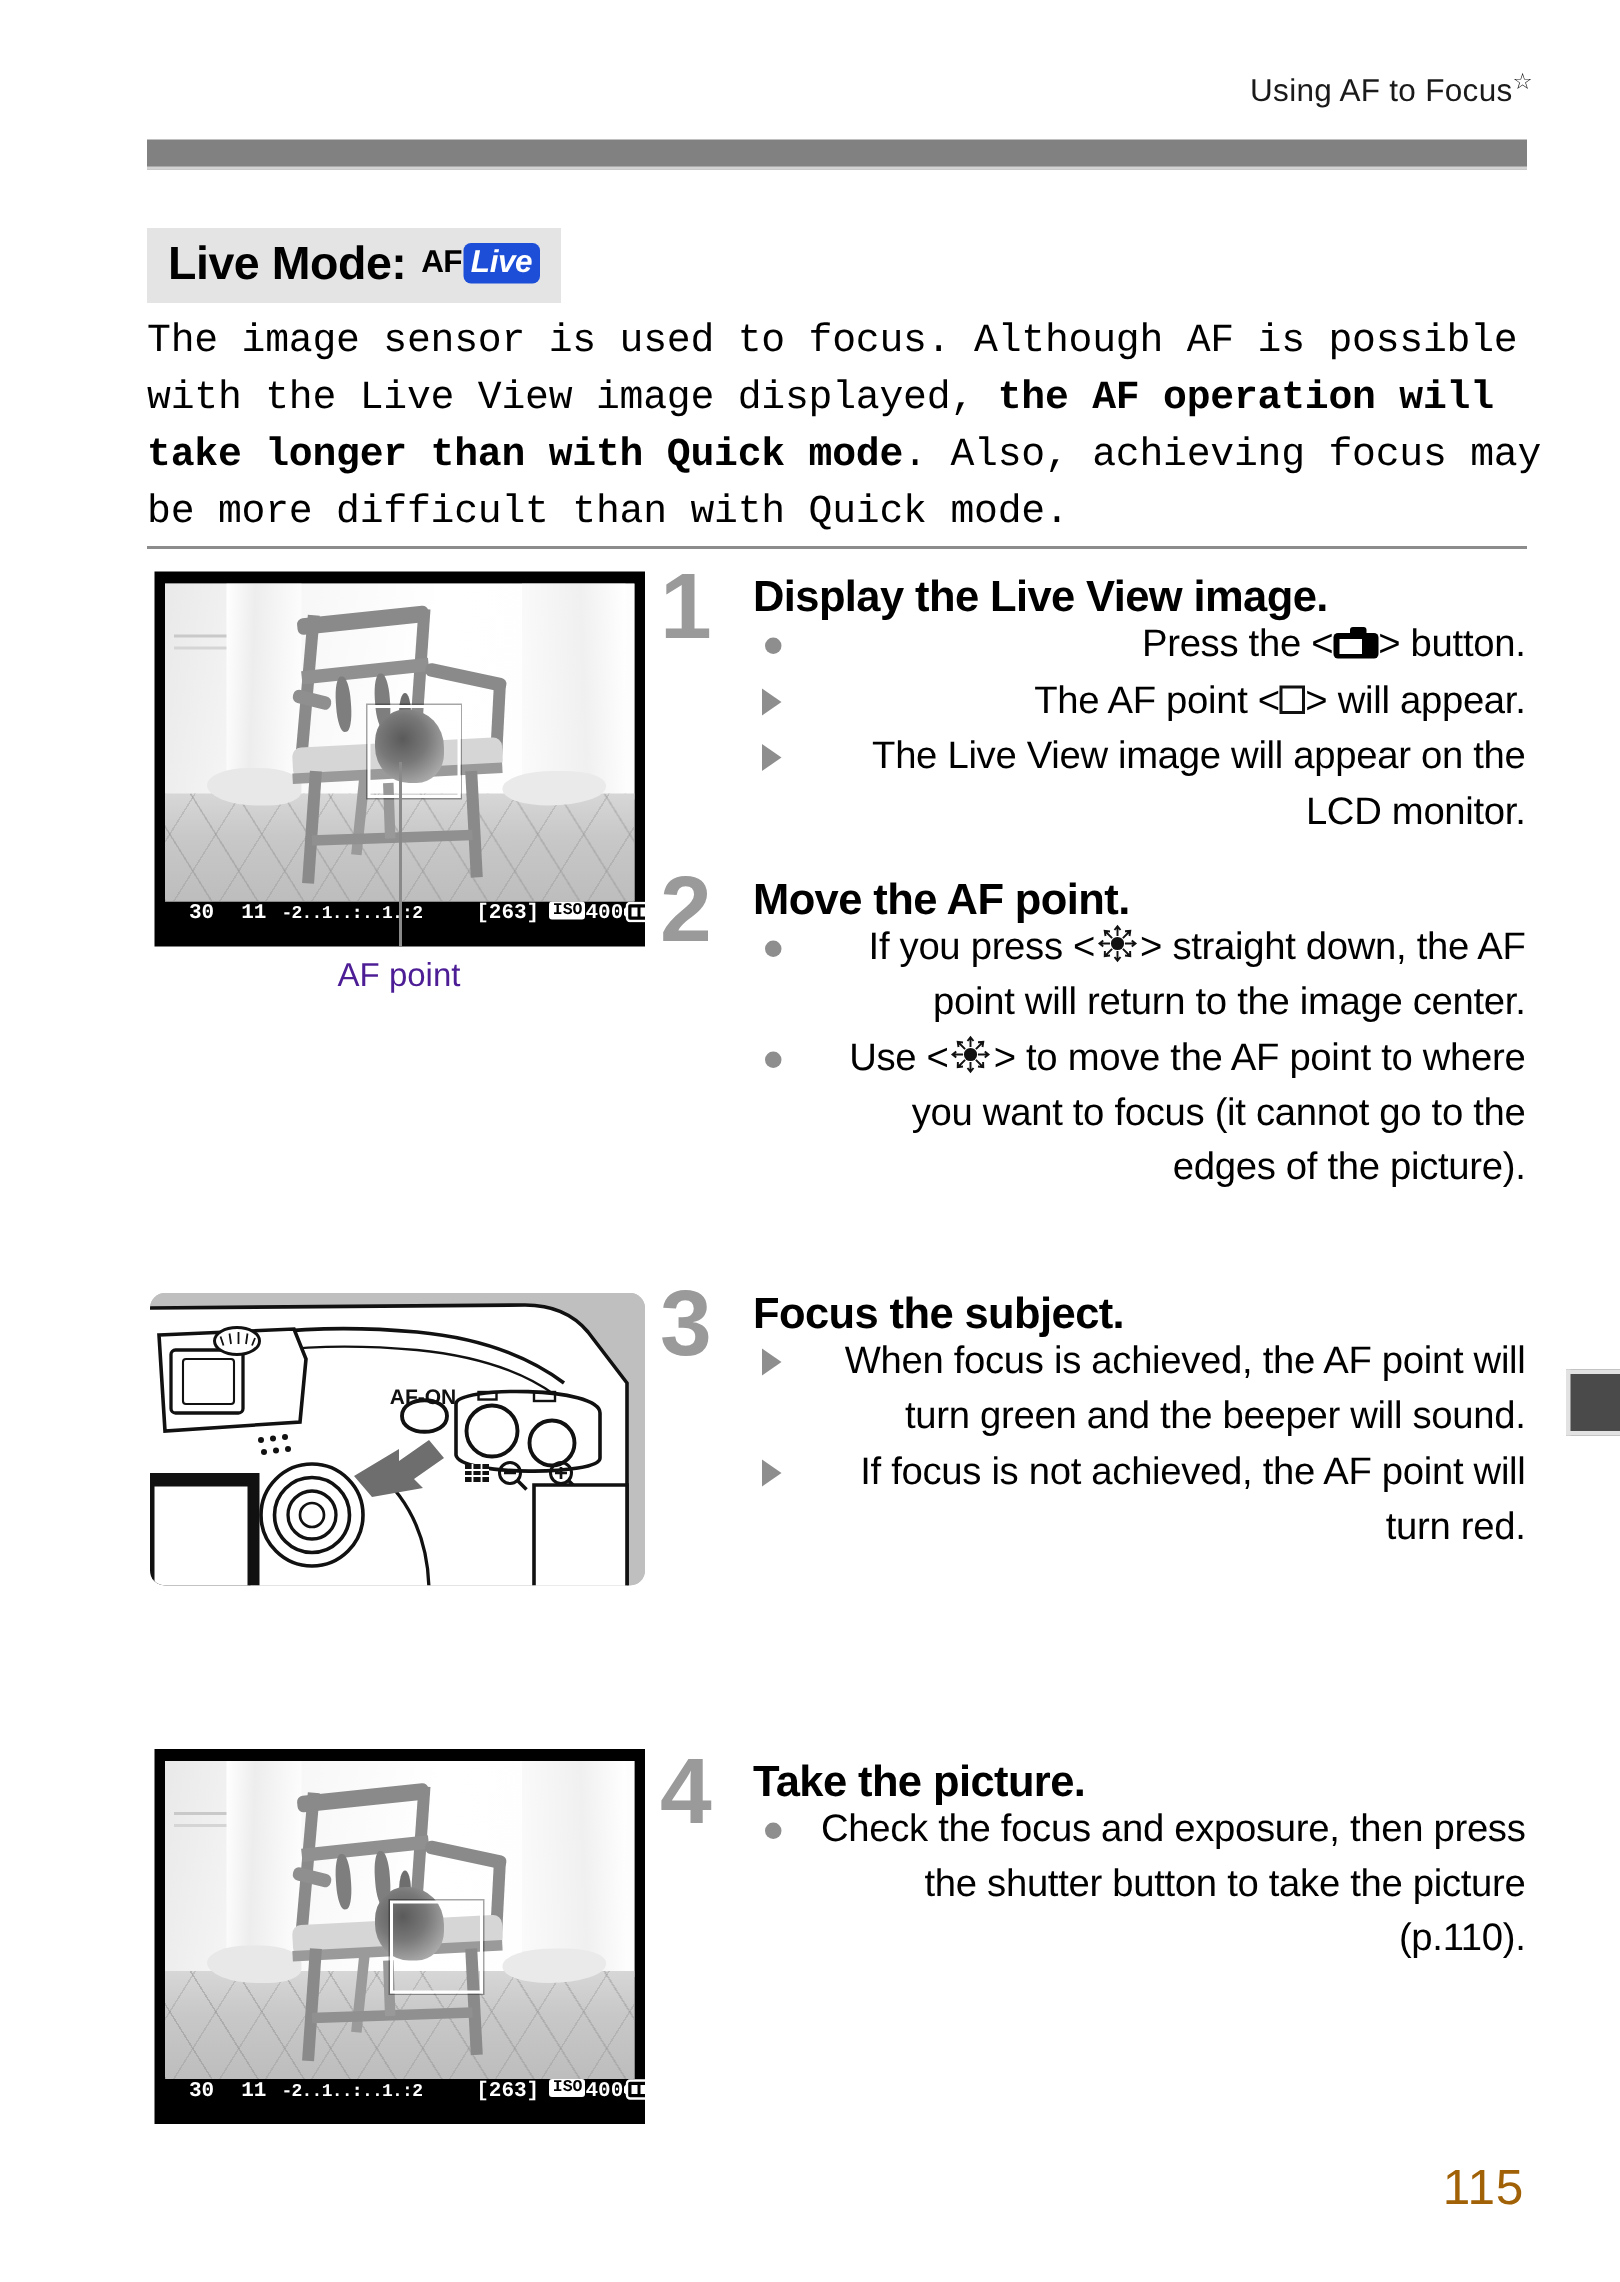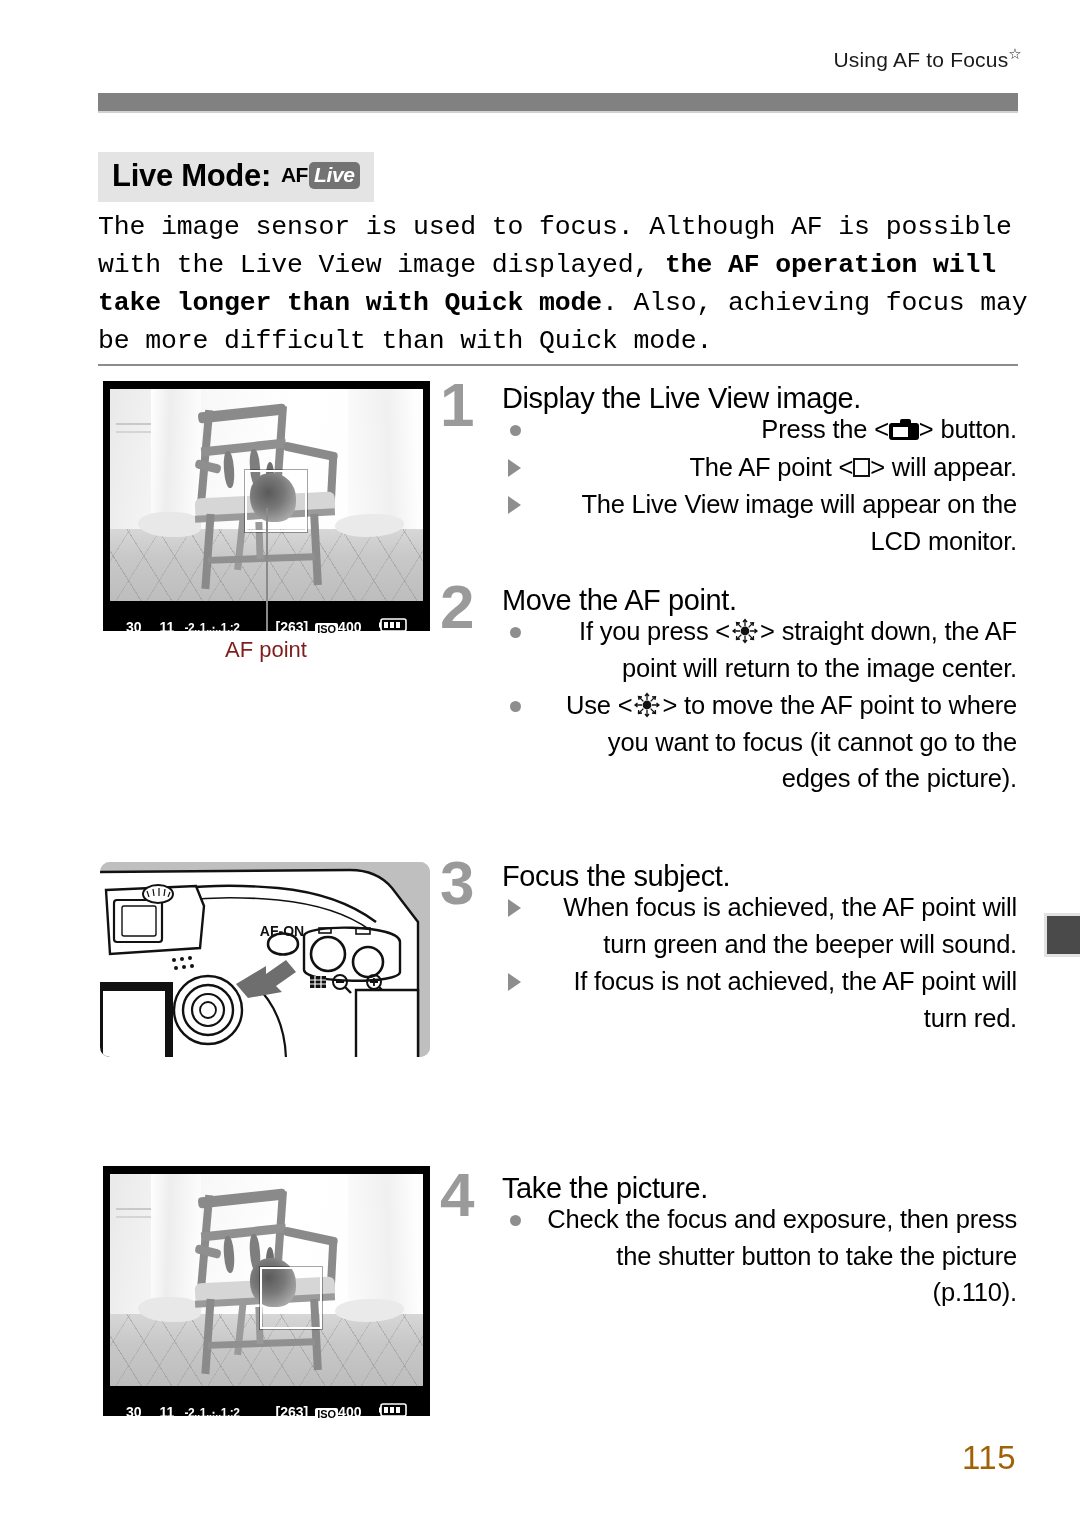--- a/index.html
+++ b/index.html
@@ -37,21 +37,21 @@
     font-size: 31px; font-weight: bold; letter-spacing: -.3px;
     white-space: nowrap;
   }
   .af-live {
     display: inline-flex; align-items: baseline;
     font-size: 22px; font-weight: bold; letter-spacing: -.5px;
     transform: translateY(-1px);
   }
   .af-live .af { font-size: 21px; font-weight: bold; }
   .af-live .live {
-    background: #737373; color: #fff;
+    background: #1d4ed8; color: #fff;
     border-radius: 5px;
     padding: 1px 5px 2px 5px;
     margin-left: 1px;
     font-size: 21px; font-weight: bold;
     font-style: italic;
     letter-spacing: -.3px;
   }
 
   
   .intro {
@@ -74,23 +74,23 @@
     position: absolute;
     background: #000;
     padding: 8px 7px 0 7px;
   }
   .lcd .photo {
     position: relative; width: 100%; height: 212px;
     overflow: hidden;
     background: #f2f2f2;
   }
   .lcd .status {
-    height: 34px; display: flex; align-items: flex-end;
+    height: 34px; display: flex; align-items: flex-start;
     color: #fff; font-size: 14px; font-weight: bold;
-    font-family: Liberation Sans, sans-serif;
+    font-family: Liberation Mono, monospace;
     padding: 0 8px;
   }
 
   
   .scene { position: absolute; inset: 0; }
   .scene .wall {
     position: absolute; left: 0; top: 0; right: 0; height: 68%;
     background: linear-gradient(100deg,#e9e9e9 0%,#f6f6f6 22%,#ffffff 55%,#fdfdfd 100%);
   }
   .scene .molding {
@@ -157,21 +157,21 @@
     position: absolute;
     border: 2px solid #ffffff;
     box-shadow: 0 0 0 1px rgba(0,0,0,.35);
   }
 
   
   .af-leader {
     position: absolute; width: 2px; background: #8a8a8a;
   }
   .af-caption {
-    position: absolute; font-size: 22px; color: #7f1d1d;
+    position: absolute; font-size: 22px; color: #4c1d95;
     text-align: center; white-space: nowrap;
   }
 
   
   .camfig {
     position: absolute; left: 100px; top: 862px;
     width: 330px; height: 195px;
     background: #bfbfbf;
     border-radius: 10px;
     overflow: hidden;
@@ -179,21 +179,21 @@
 
   
   .step { position: absolute; }
   .step .num {
     position: absolute; left: 0; top: -8px;
     font-size: 62px; font-weight: bold; color: #9a9a9a;
     line-height: 1; letter-spacing: -2px;
   }
   .step .title {
     position: absolute; left: 62px; top: 0;
-    font-size: 29px; font-weight: normal; letter-spacing: -.4px;
+    font-size: 29px; font-weight: bold; letter-spacing: -.4px;
     white-space: nowrap;
   }
   .step ul {
     position: absolute; left: 62px; top: 29px;
     list-style: none; width: 515px; text-align: right;
   }
   .step li {
     position: relative; padding-left: 34px;
     font-size: 25.5px; line-height: 36.5px; letter-spacing: -.2px;
     margin-bottom: 1px;

